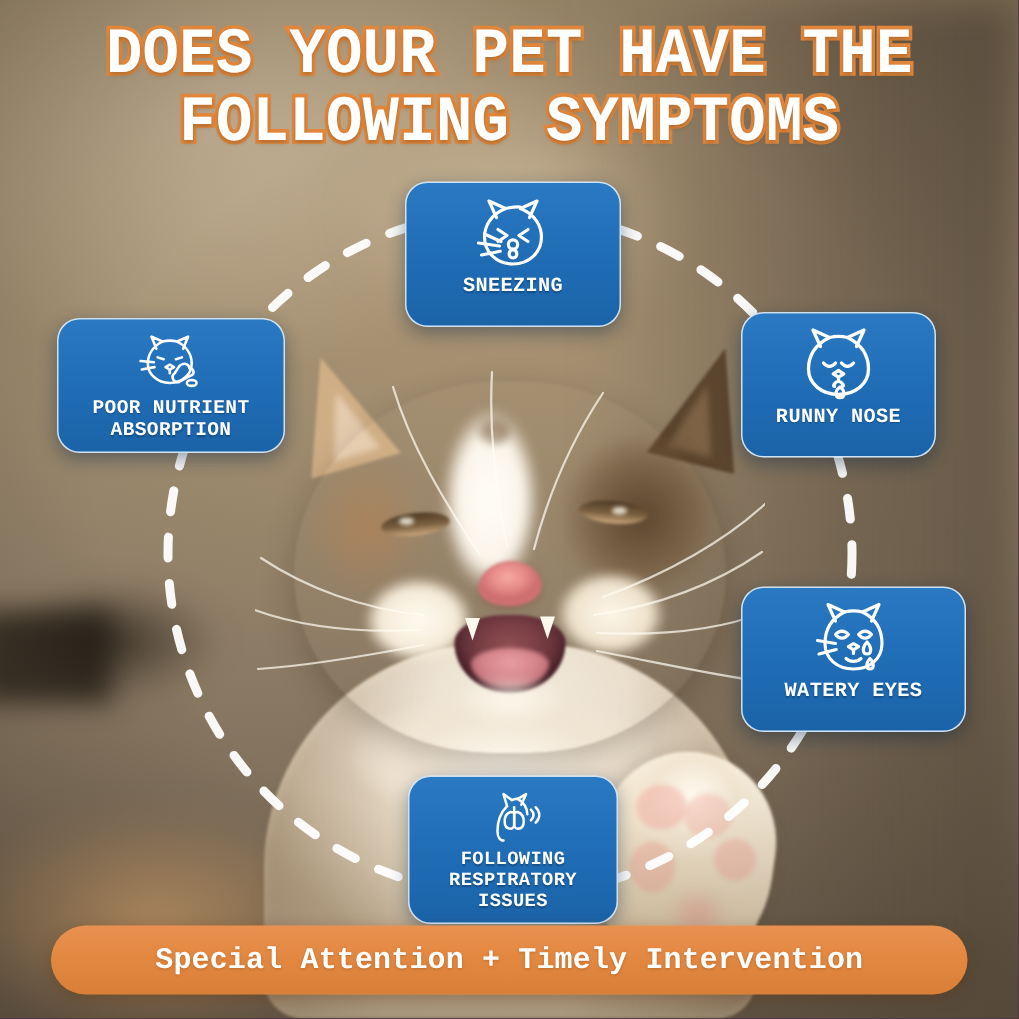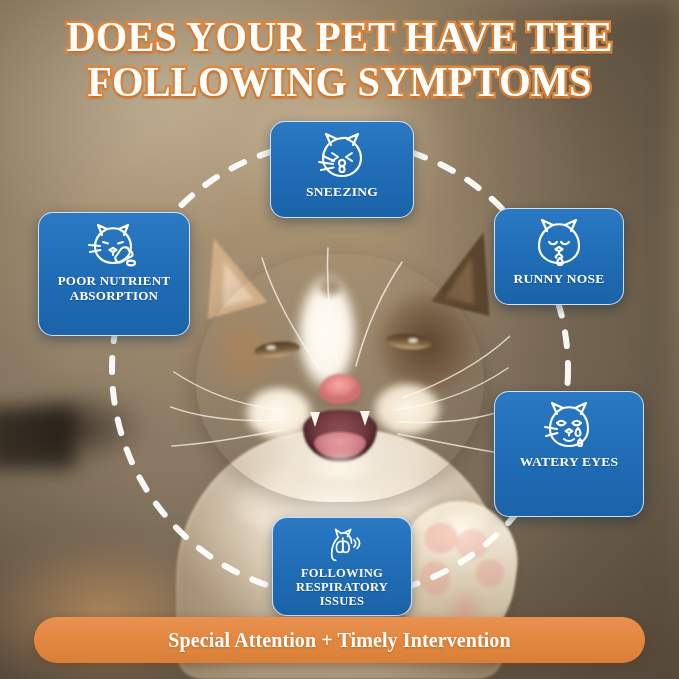--- a/index.html
+++ b/index.html
@@ -1,19 +1,19 @@
 <!DOCTYPE html>
 <html><head>
 <meta charset="utf-8">
 <style>
   html,body{margin:0;padding:0;background:#000;}
   *{box-sizing:border-box;}
   #stage{
     position:relative;width:679px;height:679px;overflow:hidden;
-    font-family:Liberation Serif, serif;
+    font-family:Liberation Mono, monospace;
     background:#a21caf;
   }
 
   
   .bg-base{position:absolute;inset:0;
     background:
       radial-gradient(120% 90% at 50% 8%, #b6a храна 0%, transparent 0%),
       linear-gradient(160deg,#a4917a 0%, #9a8straight 0%);
     background-color:#9c8b71;}
   .bg-l1{position:absolute;inset:0;
@@ -167,23 +167,23 @@
     border:1.6px solid rgba(226,238,250,.9);border-radius:15px;
     box-shadow:0 4px 12px rgba(10,35,65,.42);
     display:flex;flex-direction:column;align-items:center;justify-content:flex-start;
     padding:9px 3px 7px;}
   .badge .ico{display:block;}
   .badge .lbl{color:#ffffff;font-weight:700;text-align:center;
     font-size:13.5px;line-height:14.5px;letter-spacing:.25px;margin-top:4px;
     text-shadow:0 1px 1px rgba(8,40,70,.4);}
 
   #b-sneeze  {left:270px;top:121px;width:144px;height:97px;}
-  #b-poor    {left:38px; top:212px;width:152px;height:124px;}
+  #b-poor    {left:38px; top:212px;width:152px;height:90px;}
   #b-runny   {left:494px;top:208px;width:130px;height:97px;}
-  #b-watery  {left:494px;top:391px;width:150px;height:126px;}
+  #b-watery  {left:494px;top:391px;width:150px;height:97px;}
   #b-immune  {left:36px; top:420px;width:153px;height:97px;}
   #b-resp    {left:272px;top:517px;width:140px;height:99px;}
 
   #b-poor .lbl, #b-immune .lbl{font-size:13px;}
   #b-resp .lbl{font-size:12.5px;line-height:14px;}
 
   
   .banner{position:absolute;left:34px;right:34px;bottom:16px;height:46px;
     background:linear-gradient(180deg,#e99151 0%, #e2873f 50%, #d97f38 100%);
     border-radius:23px;display:flex;align-items:center;justify-content:center;

